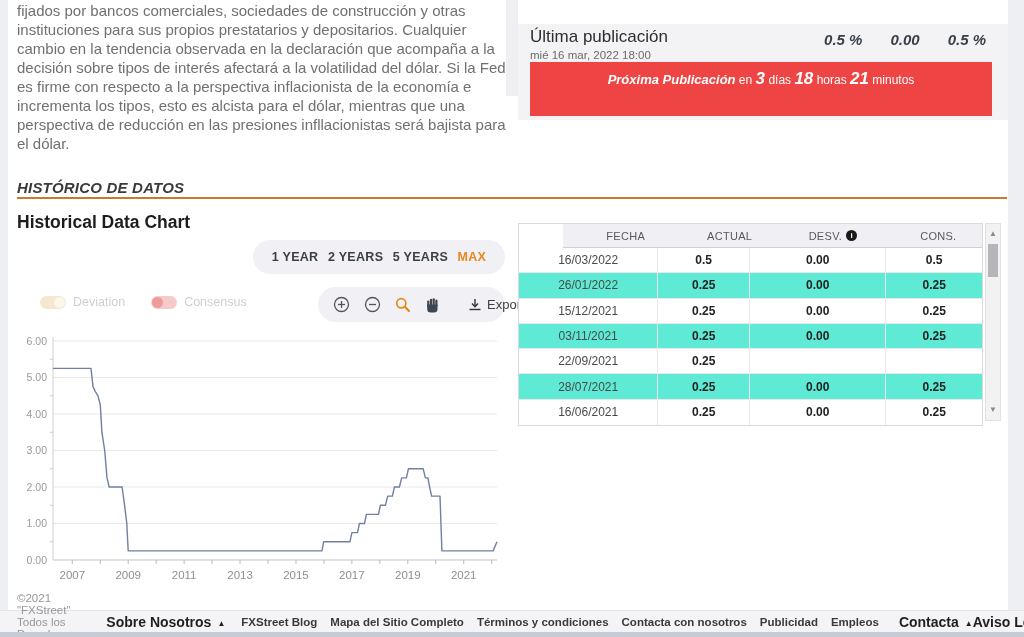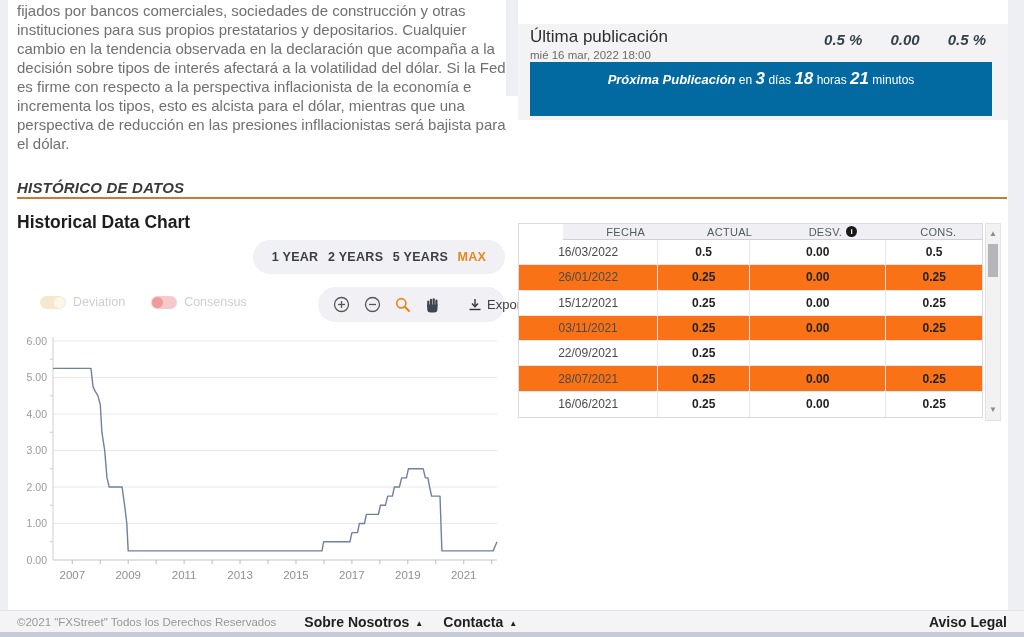--- a/index.html
+++ b/index.html
@@ -15,21 +15,21 @@
   
   .intro { left:17px; top:1px; width:492px; font-size:15px; line-height:19px; color:#707070; }
 
   
   .release-panel { left:518px; top:16px; width:490px; height:96px; background:#f3f3f6;margin-top:8px; }
   .release-title { position:absolute; left:12px; top:3px; font-size:17px; color:#2e2e2e; }
   .release-date  { position:absolute; left:12px; top:25px; font-size:11.5px; color:#6b6b6b; }
   .release-values{ position:absolute; right:22px; top:7px; display:flex; gap:28px;
                    font-size:15px; font-weight:bold; font-style:italic; color:#3a4048; }
   .next-banner { position:absolute; left:12px; top:38px; width:462px; height:54px;
-                 background:#0369a1; color:#ffffff; text-align:center; }
+                 background:#ef4444; color:#ffffff; text-align:center; }
   .nb-line1 { padding-top:7px; font-size:12px; }
   .nb-line1 .nb-title { font-style:italic; font-weight:bold; font-size:13px; }
   .nb-line1 .nb-num { font-style:italic; font-weight:bold; font-size:17px; }
   .nb-line2 { margin-top:3px; font-size:11.5px; }
 
   
   .section-title { left:17px; top:179px; font-size:15px; font-style:italic; font-weight:bold;
                    color:#3a3a3a; letter-spacing:.2px; }
   .section-rule  { left:17px; top:197px; width:990px; height:2px; background:#c97a2d; }
   .chart-title   { left:17px; top:212px; font-size:17.5px; font-weight:bold; color:#1d1d1d; }
@@ -55,28 +55,28 @@
              border-radius:18px; display:flex; align-items:center; gap:14px; padding:0 15px; }
   .tool { display:flex; align-items:center; cursor:pointer; }
   .tool-divider { width:1px; height:20px; background:#d9d9de; }
   .export-label { font-size:13px; color:#3f3f3f; margin-left:5px; }
 
   
   .chart-wrap { left:15px; top:333px; width:492px; height:252px; }
 
   
   .table { left:518px; top:223px; width:465px; border:1px solid #d9d9de; background:#fff; }
-  .thead { display:flex; height:16px; background:#f0f0f4; border-bottom:1px solid #cfcfd4;
+  .thead { display:flex; height:24px; background:#f0f0f4; border-bottom:1px solid #cfcfd4;
            align-items:center;margin-left:44px; }
   .hcell { font-size:11px; color:#55595e; text-align:center; letter-spacing:.3px;
            display:flex; align-items:center; justify-content:center; }
   .c0 { width:139px; } .c1 { width:92px; } .c2 { width:137px; } .c3 { width:97px;text-align:right; }
   .trow { display:flex; height:25.3px; align-items:center; border-bottom:1px solid #e8e8ec;
           background:#ffffff; }
-  .trow.alt { background:#f97316; }
+  .trow.alt { background:#5eead4; }
   .trow:last-child { border-bottom:none; }
   .tcell { text-align:center; font-size:12px; }
   .tcell.c1,.tcell.c2,.tcell.c3 { border-left:1px solid #e8e8ec; font-weight:bold; color:#222;
           height:100%; display:flex; align-items:center; justify-content:center; }
   .tcell.c0 { color:#4a4a4a; }
   .info-dot { display:inline-flex; width:11px; height:11px; border-radius:50%; background:#1a1a1a;
               color:#fff; font-size:8px; font-weight:bold; align-items:center; justify-content:center;
               margin-left:4px; font-style:normal; }
 
   
@@ -316,16 +316,24 @@
 
 <div class="abs scrollbar">
   <div class="sb-arrow sb-up">▲</div>
   <div class="sb-thumb"></div>
   <div class="sb-arrow sb-down">▼</div>
 </div>
 
 <div class="abs footer">
   <span class="copyright">©2021 "FXStreet" Todos los Derechos Reservados</span>
   <span class="f-big sp28"><span>Sobre Nosotros</span><span class="f-caret">▲</span></span>
+  <span class="footer-links">
+      <span class="footer-link">FXStreet Blog</span>
+      <span class="footer-link">Mapa del Sitio Completo</span>
+      <span class="footer-link">Términos y condiciones</span>
+      <span class="footer-link">Contacta con nosotros</span>
+      <span class="footer-link">Publicidad</span>
+      <span class="footer-link">Empleos</span>
+    </span>
   <span class="f-big sp20"><span>Contacta</span><span class="f-caret">▲</span></span>
   <span class="f-big f-right"><span>Aviso Legal</span></span>
 </div>
 <div class="abs bottom-strip"></div>
 
 </body></html>

